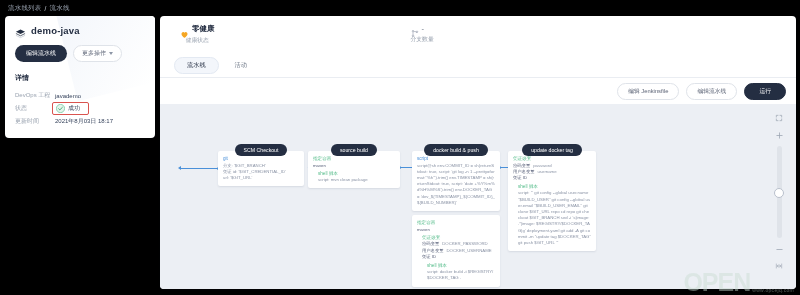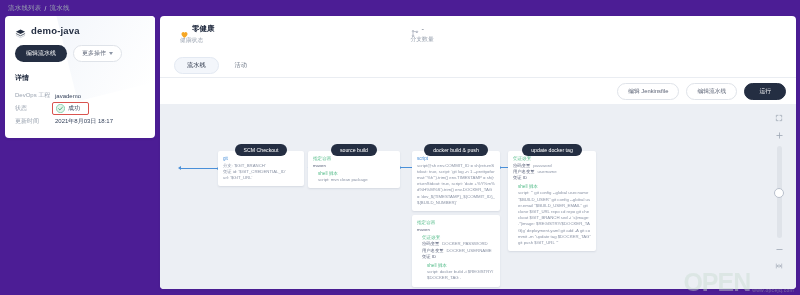--- a/index.html
+++ b/index.html
@@ -2,21 +2,21 @@
 <html><head>
 <meta charset="utf-8">
 <style>
   * { box-sizing: border-box; margin: 0; padding: 0; }
   html, body {
     width: 800px; height: 295px;
     font-family: "Liberation Sans", "DejaVu Sans", sans-serif;
     background: #eef1f5;
     overflow: hidden;
   }
-  #app { position: relative; width: 800px; height: 295px; background: #4c1d95; }
+  #app { position: relative; width: 800px; height: 295px; background: #000000; }
 
   
   .breadcrumb {
     position: absolute; left: 8px; top: 4px;
     font-size: 6.5px; color: #9aa3b0; letter-spacing: .2px;
     display: flex; gap: 3px; align-items: center;
   }
   .breadcrumb .crumb-link { color: #9aa3b0; }
   .breadcrumb .crumb-sep { color: #c2c8d2; }
   .breadcrumb .crumb-current { color: #9aa3b0; }
@@ -78,21 +78,21 @@
   .ok-text { font-size: 6px; color: #36435c; }
 
   
   .main {
     position: absolute; left: 160px; top: 16px;
     width: 636px; height: 273px;
     background: #ffffff; border-radius: 4px;
     box-shadow: 0 1px 3px rgba(20,40,80,.08);
     overflow: hidden;
   }
-  .main-head { position: relative; height: 38px; padding: 8px 14px 0 14px; display: flex; }
+  .main-head { position: relative; height: 38px; padding: 8px 14px 0 14px; display: flex; text-align: center; }
   .stat { display: flex; flex-direction: column; gap: 2px; }
   .stat-main { display: flex; align-items: center; gap: 3px; }
   .stat-val { font-size: 7.5px; font-weight: bold; color: #242e42; }
   .stat-val.muted { color: #6b7585; font-weight: normal; }
   .stat-label { font-size: 5.8px; color: #9aa3b0; }
   .stat-health { margin-left: 6px; }
   .stat-branch { margin-left: 196px; }
   .heart-icon { width: 9px; height: 9px; display: block; }
   .branch-icon { width: 8px; height: 9px; display: block; }
 

